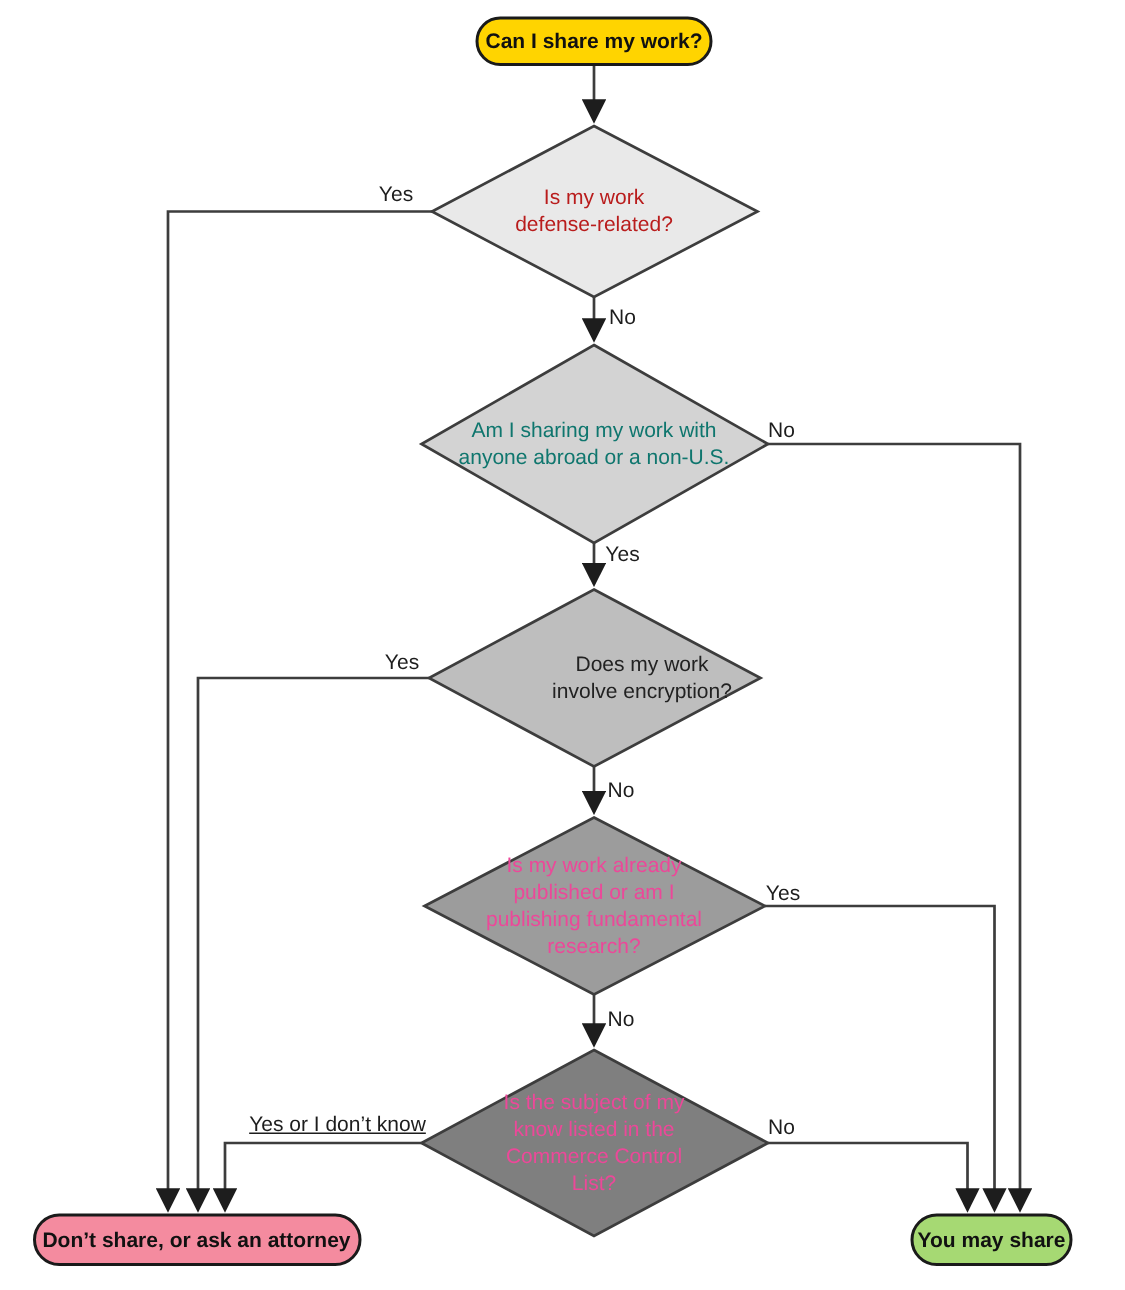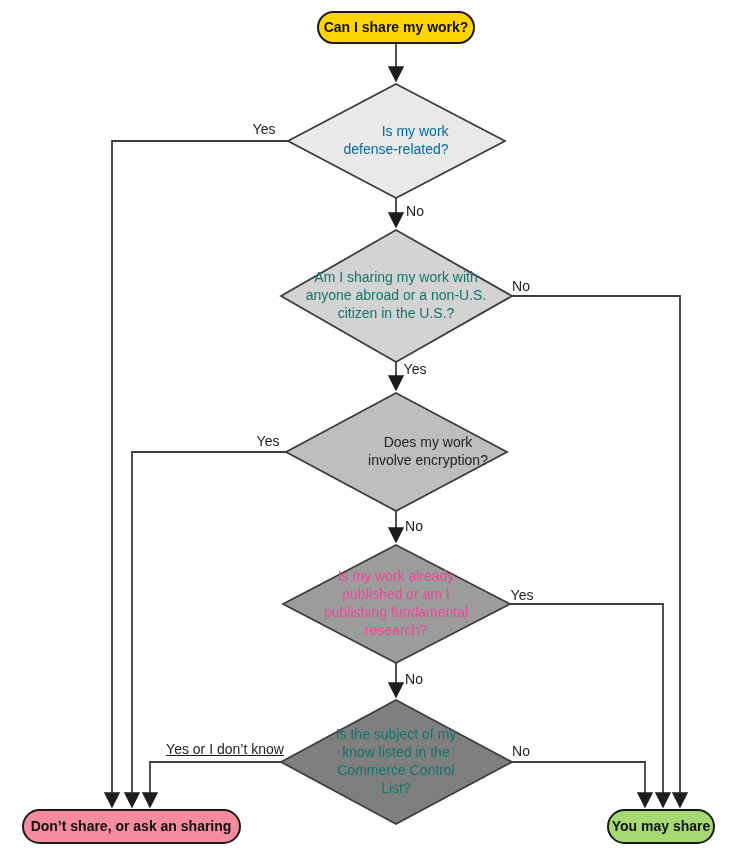--- a/index.html
+++ b/index.html
@@ -65,51 +65,50 @@
     <polygon points="396,545 510,604 396,663 283,604" stroke="#3d3d3d" stroke-width="1.8" fill="#9C9C9C"></polygon>
     <polygon points="396,700 512,762 396,824 281,762" stroke="#3d3d3d" stroke-width="1.8" fill="#7F7F7F"></polygon>
 
     <rect x="318" y="12" width="156" height="31" rx="15.5" stroke="#1a1a1a" stroke-width="2" fill="#FFD400"></rect>
     <rect x="23" y="810" width="217" height="33" rx="16.5" stroke="#1a1a1a" stroke-width="2" fill="#F48B9F"></rect>
     <rect x="608" y="810" width="106" height="33" rx="16.5" stroke="#1a1a1a" stroke-width="2" fill="#A6D973"></rect>
   </svg>
 
   <div class="node-label pill-label" style="left: 396px; top: 28px; color: rgb(17, 17, 17);">Can I share my work?</div>
 
-  <div class="node-label" style="left: 396px; top: 141px; color: #0369a1; text-align: right;">
+  <div class="node-label" style="left: 396px; top: 141px; color: #b91c1c;">
     <div>Is my work</div>
     <div>defense-related?</div>
   </div>
 
   <div class="node-label" style="left: 396px; top: 296px; color: #0f766e;">
     <div>Am I sharing my work with</div>
     <div>anyone abroad or a non-U.S.</div>
-    <div>citizen in the U.S.?</div>
   </div>
 
   <div class="node-label" style="left: 396px; top: 452px; color: rgb(34, 34, 34); margin-left: 32px;">
     <div>Does my work</div>
     <div>involve encryption?</div>
   </div>
 
   <div class="node-label" style="left: 396px; top: 604px; color: #ec4899;">
     <div>Is my work already</div>
     <div>published or am I</div>
     <div>publishing fundamental</div>
     <div>research?</div>
   </div>
 
-  <div class="node-label" style="left: 396px; top: 762px; color: #0f766e;">
+  <div class="node-label" style="left: 396px; top: 762px; color: #ec4899;">
     <div>Is the subject of my</div>
     <div>know listed in the</div>
     <div>Commerce Control</div>
     <div>List?</div>
   </div>
 
-  <div class="node-label pill-label" style="left: 131px; top: 827px; color: rgb(17, 17, 17);">Don’t share, or ask an sharing</div>
+  <div class="node-label pill-label" style="left: 131px; top: 827px; color: rgb(17, 17, 17);">Don’t share, or ask an attorney</div>
 
   <div class="node-label pill-label" style="left: 661px; top: 827px; color: rgb(17, 17, 17); text-align: right;">You may share</div>
 
   <div class="edge-label" style="left:264px; top:129px;">Yes</div>
   <div class="edge-label" style="left:415px; top:211px;">No</div>
   <div class="edge-label" style="left:521px; top:286px;">No</div>
   <div class="edge-label" style="left:415px; top:369px;">Yes</div>
   <div class="edge-label" style="left:268px; top:441px;">Yes</div>
   <div class="edge-label" style="left:414px; top:526px;">No</div>
   <div class="edge-label" style="left:522px; top:595px;">Yes</div>

